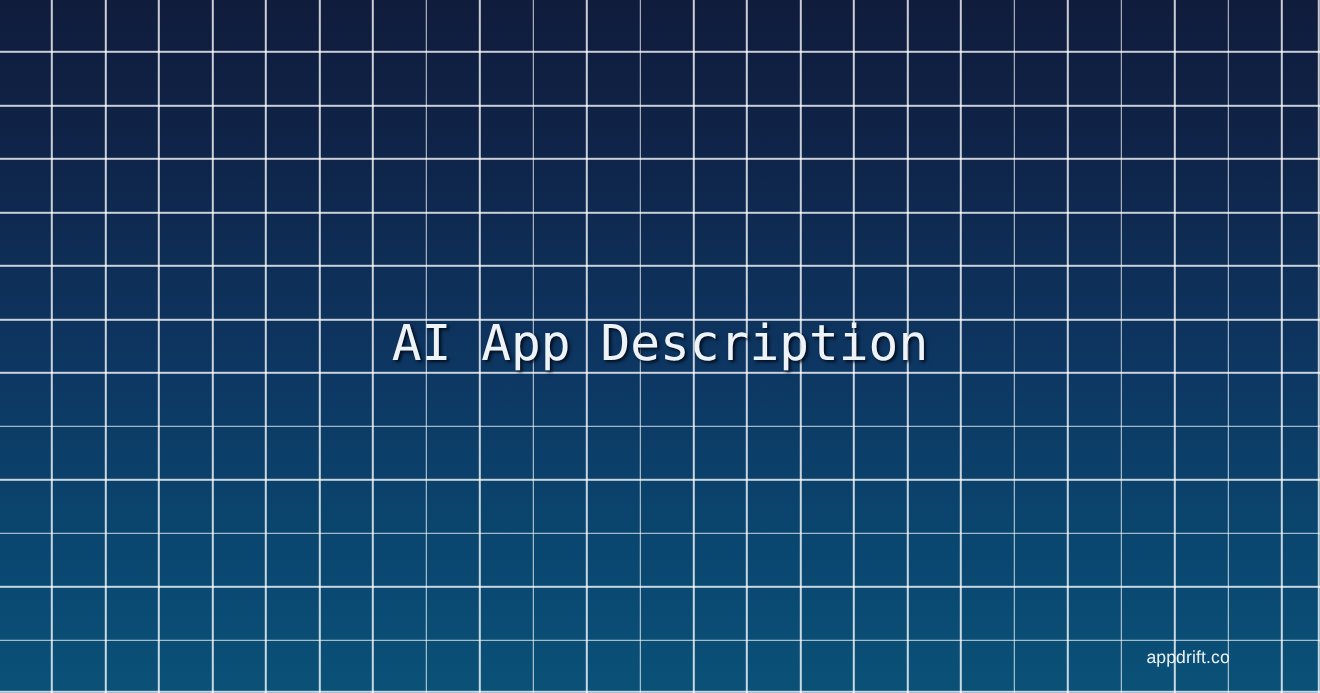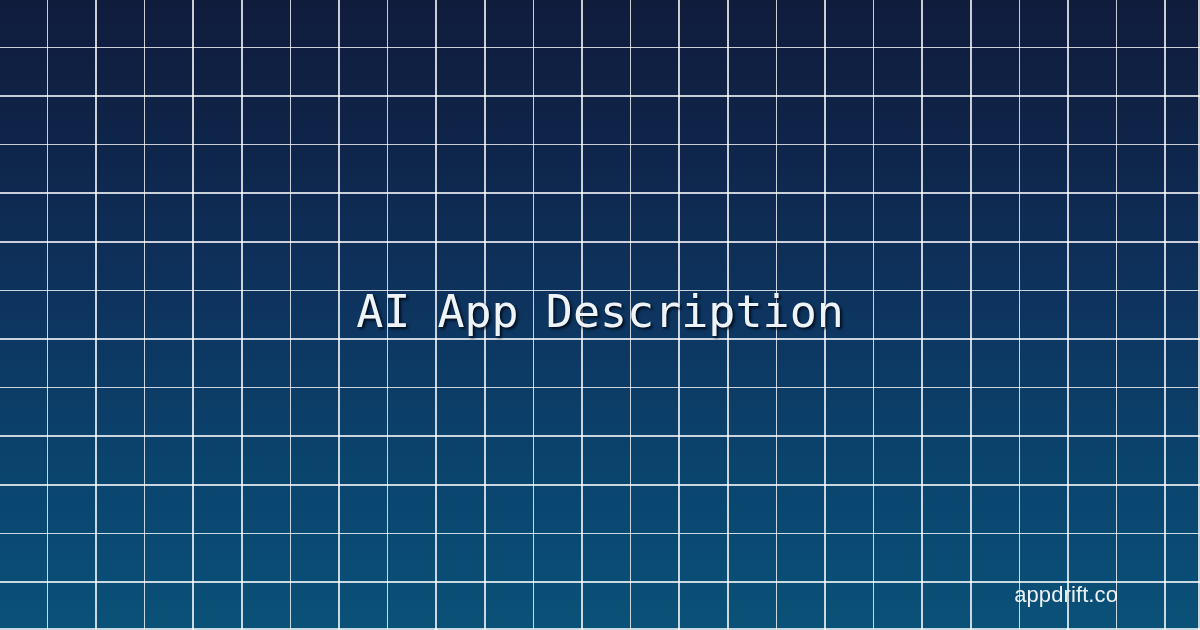--- a/index.html
+++ b/index.html
@@ -72,21 +72,21 @@
     text-align: center;
     text-shadow: 2px 2px 3px rgba(0, 6, 18, 0.85);
   }
 
   
   .watermark {
     position: absolute;
     right: 82px;
     bottom: 22px;
     font-family: "Liberation Sans", sans-serif;
-    font-size: 22px;
+    font-size: 16px;
     font-weight: 400;
     letter-spacing: 0.1px;
     color: rgba(255, 255, 255, 0.92);
     white-space: pre;
   }
 </style>
 </head>
 <body>
 
 <div id="og-card">

